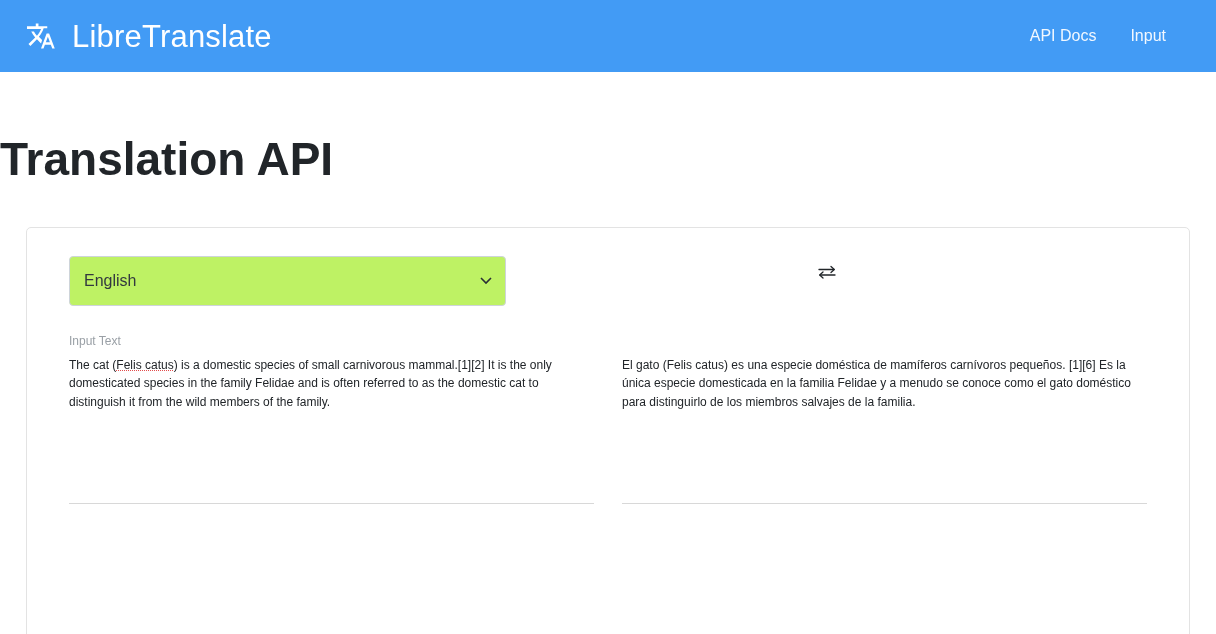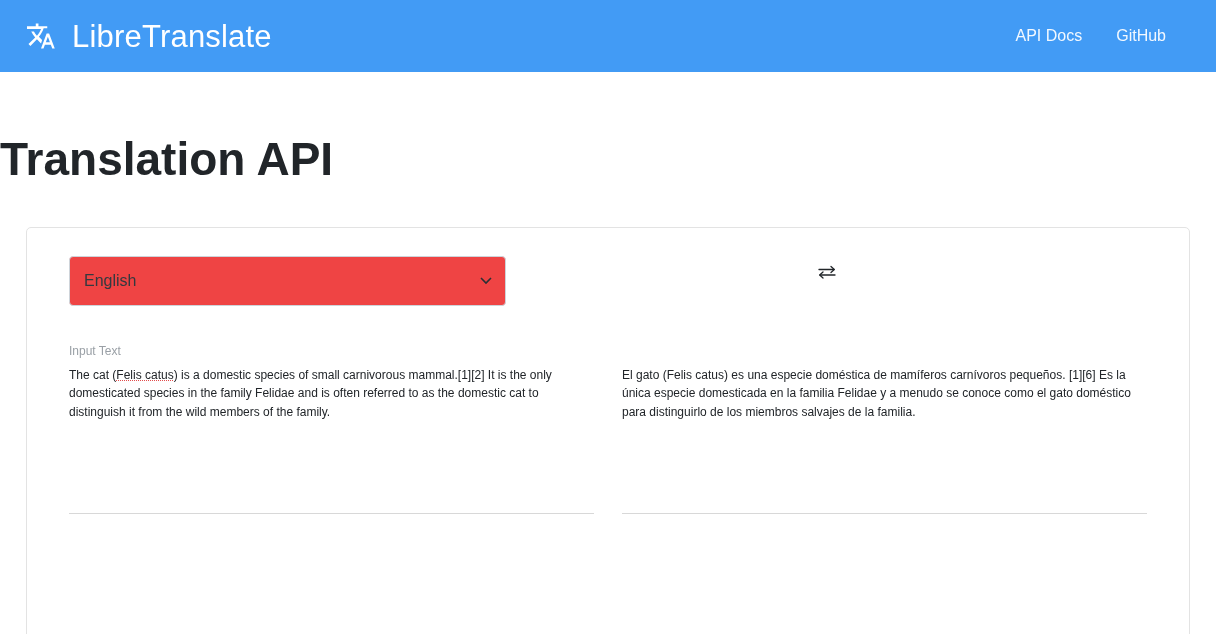--- a/index.html
+++ b/index.html
@@ -91,21 +91,21 @@
   }
   .lang-select {
     width: 100%;
     height: 50px;
     font-size: 16px;
     font-family: "Liberation Sans", sans-serif;
     color: #33393f;
     padding: 0 36px 0 14px;
     border: 1px solid #ced4da;
     border-radius: 4px;
-    background: #ef4444;
+    background: #bef264;
     appearance: none;
     -webkit-appearance: none;
     box-sizing: border-box;
   }
   .select-caret {
     position: absolute;
     right: 14px;
     top: 50%;
     transform: translateY(-50%);
     pointer-events: none;
@@ -127,21 +127,21 @@
     color: #212529;
     font-size: 20px;
     line-height: 1;
     position: relative;
     top: -8px;
   }
 
   
   .panes {
     display: flex;
-    margin-top: 38px;
+    margin-top: 28px;
     gap: 28px;
   }
   .pane {
     width: 528px;
     box-sizing: border-box;
   }
   .pane-label {
     font-size: 12px;
     color: #9aa0a6;
     margin-bottom: 6px;
@@ -181,21 +181,21 @@
     <span class="brand-icon">
       <svg width="30" height="30" viewBox="0 0 24 24" fill="currentColor" aria-hidden="true">
         <path d="M12.9 15.1l-2.6-2.55.03-.03c1.78-1.98 3.05-4.26 3.79-6.67H17V4.15H9.97V2H7.82v2.15H.79V6.3h11.23c-.69 1.98-1.78 3.86-3.27 5.51-.96-1.07-1.76-2.24-2.4-3.47H4.2c.77 1.71 1.82 3.33 3.13 4.79l-5.34 5.27 1.52 1.52 5.25-5.25 3.27 3.27.87-2.84z"></path>
         <path d="M18.5 10h-2l-4.5 12h2l1.12-3h4.75L21 22h2l-4.5-12zm-2.62 7l1.62-4.33L19.12 17h-3.24z"></path>
       </svg>
     </span>
     <span class="brand-title">LibreTranslate</span>
   </a>
   <div class="nav-links">
     <a class="nav-link" href="#">API Docs</a>
-    <a class="nav-link" href="#">GitHub</a>
+    <a class="nav-link" href="#">Input</a>
   </div>
 </div>
 
 <h1 class="page-title">Translation API</h1>
 
 <div class="card">
 
   <div class="selectors">
 
     <div class="select-wrap">

